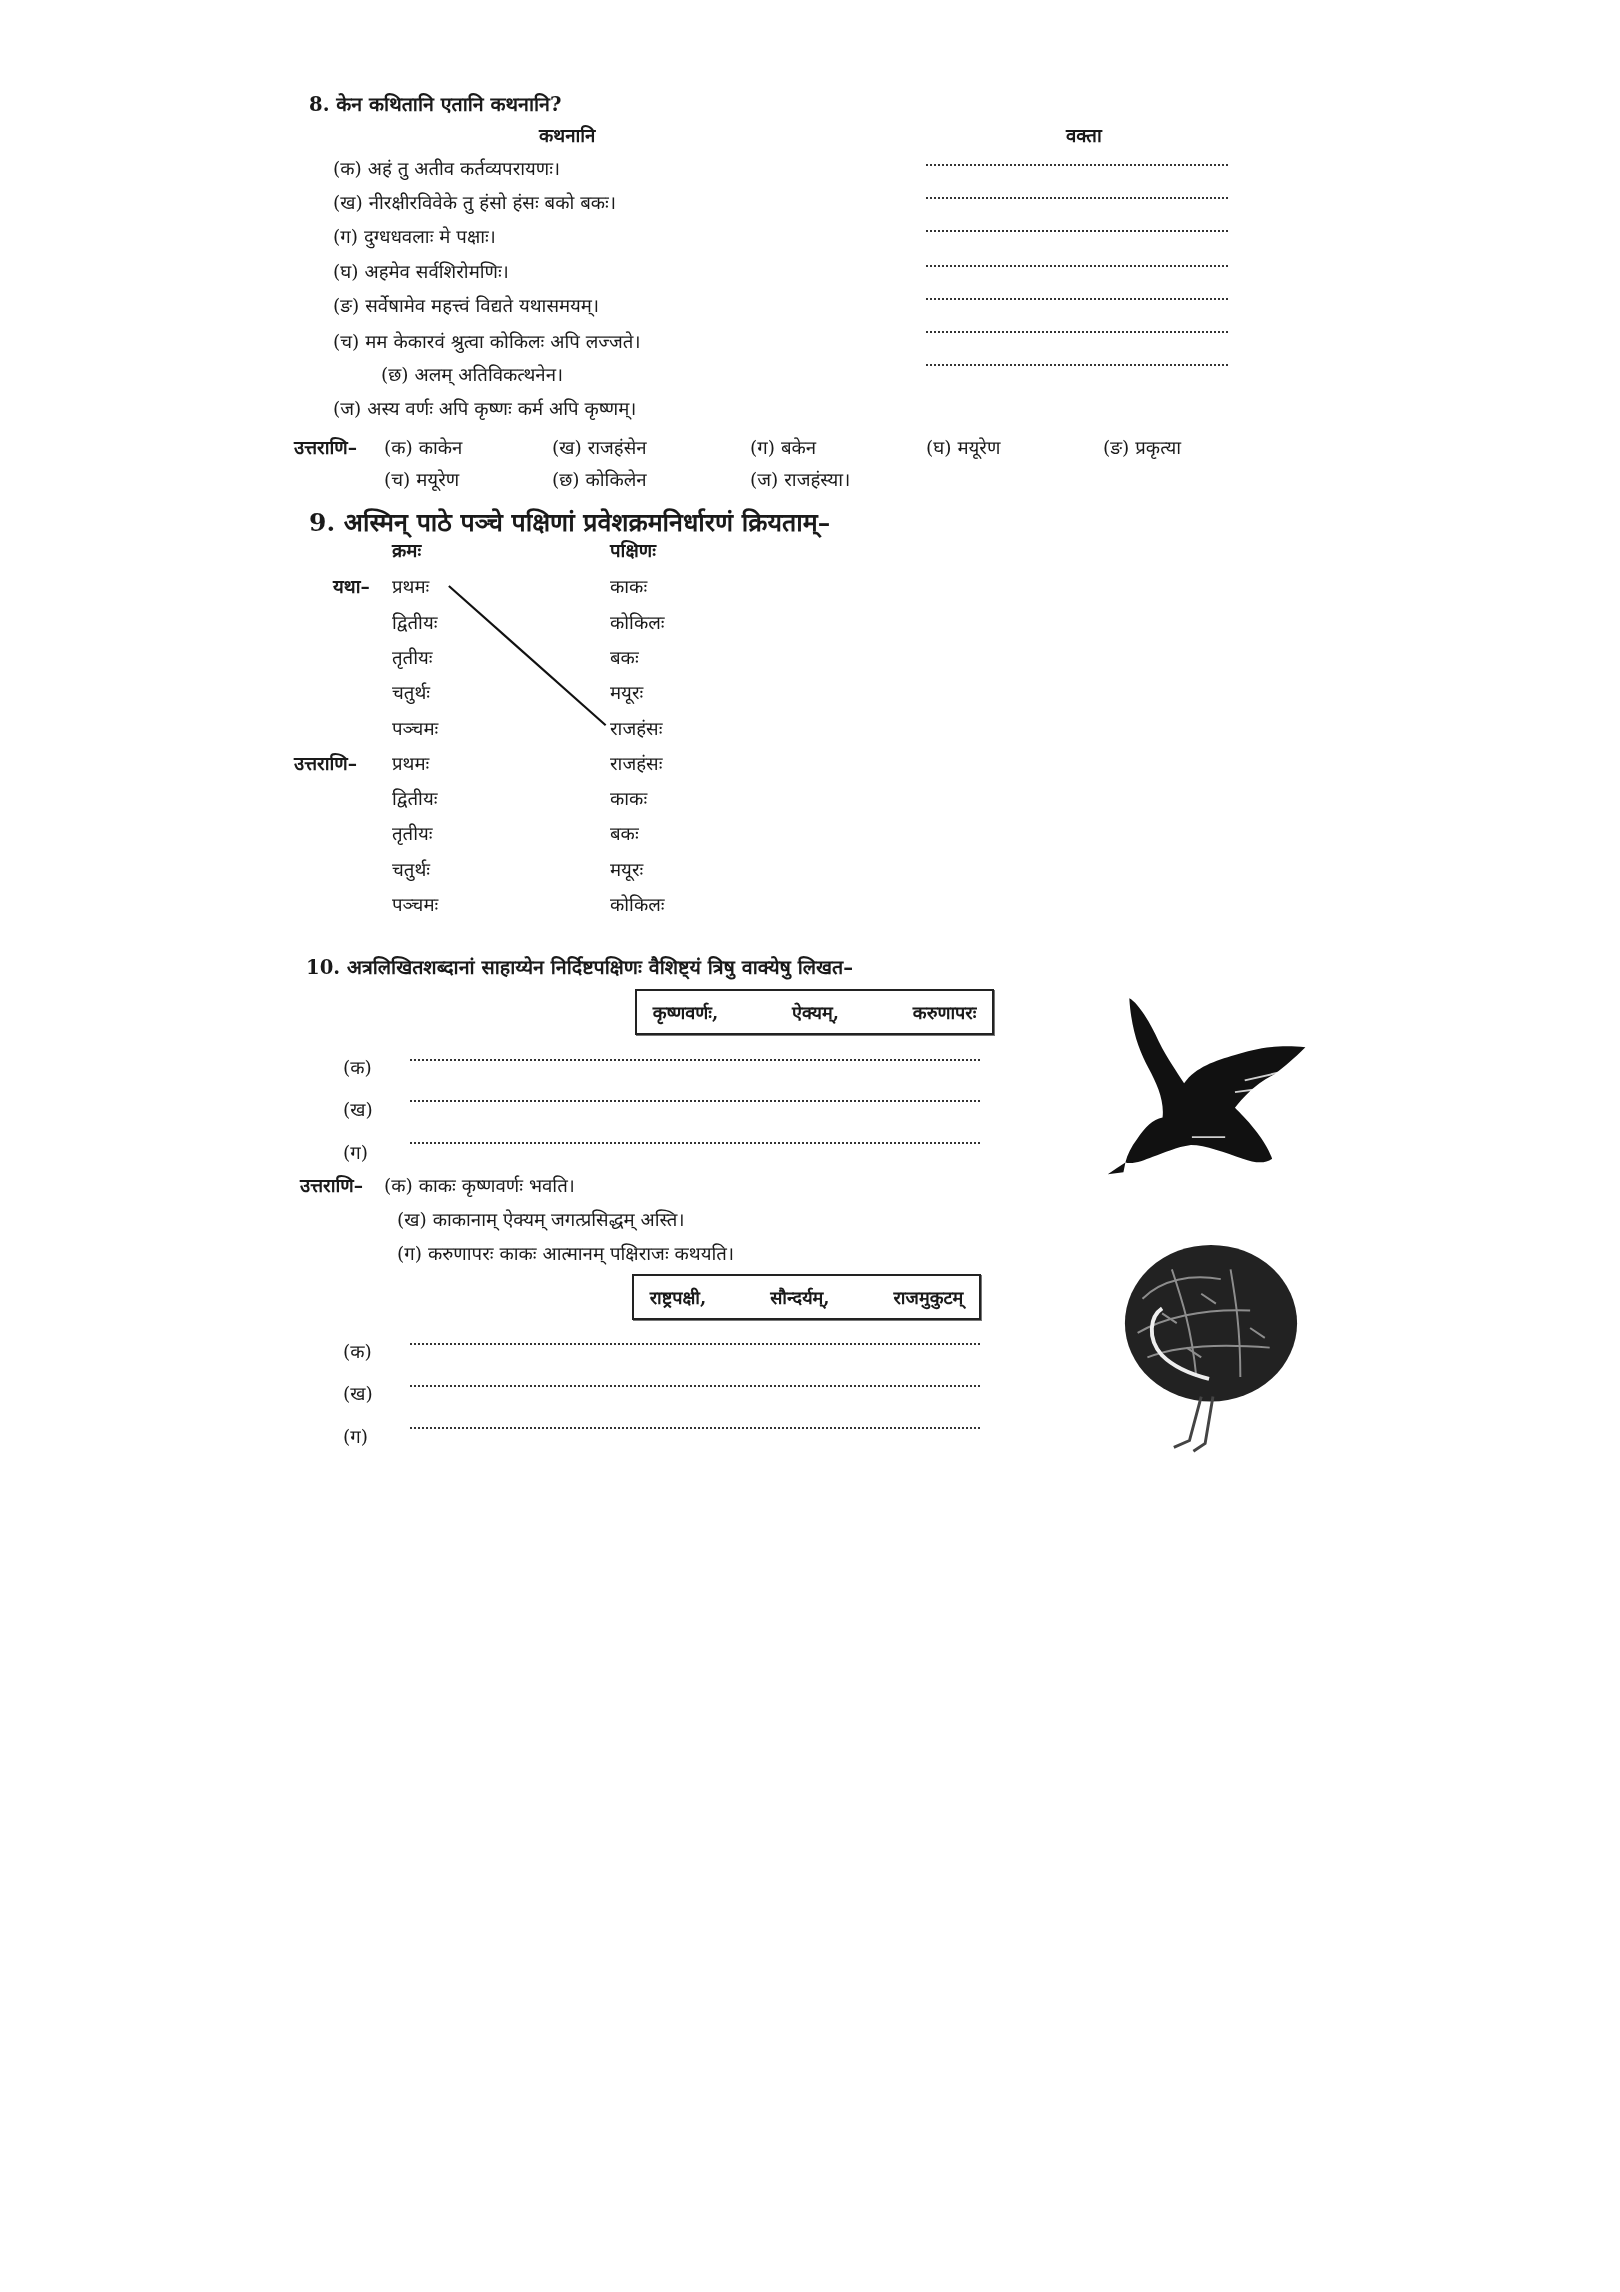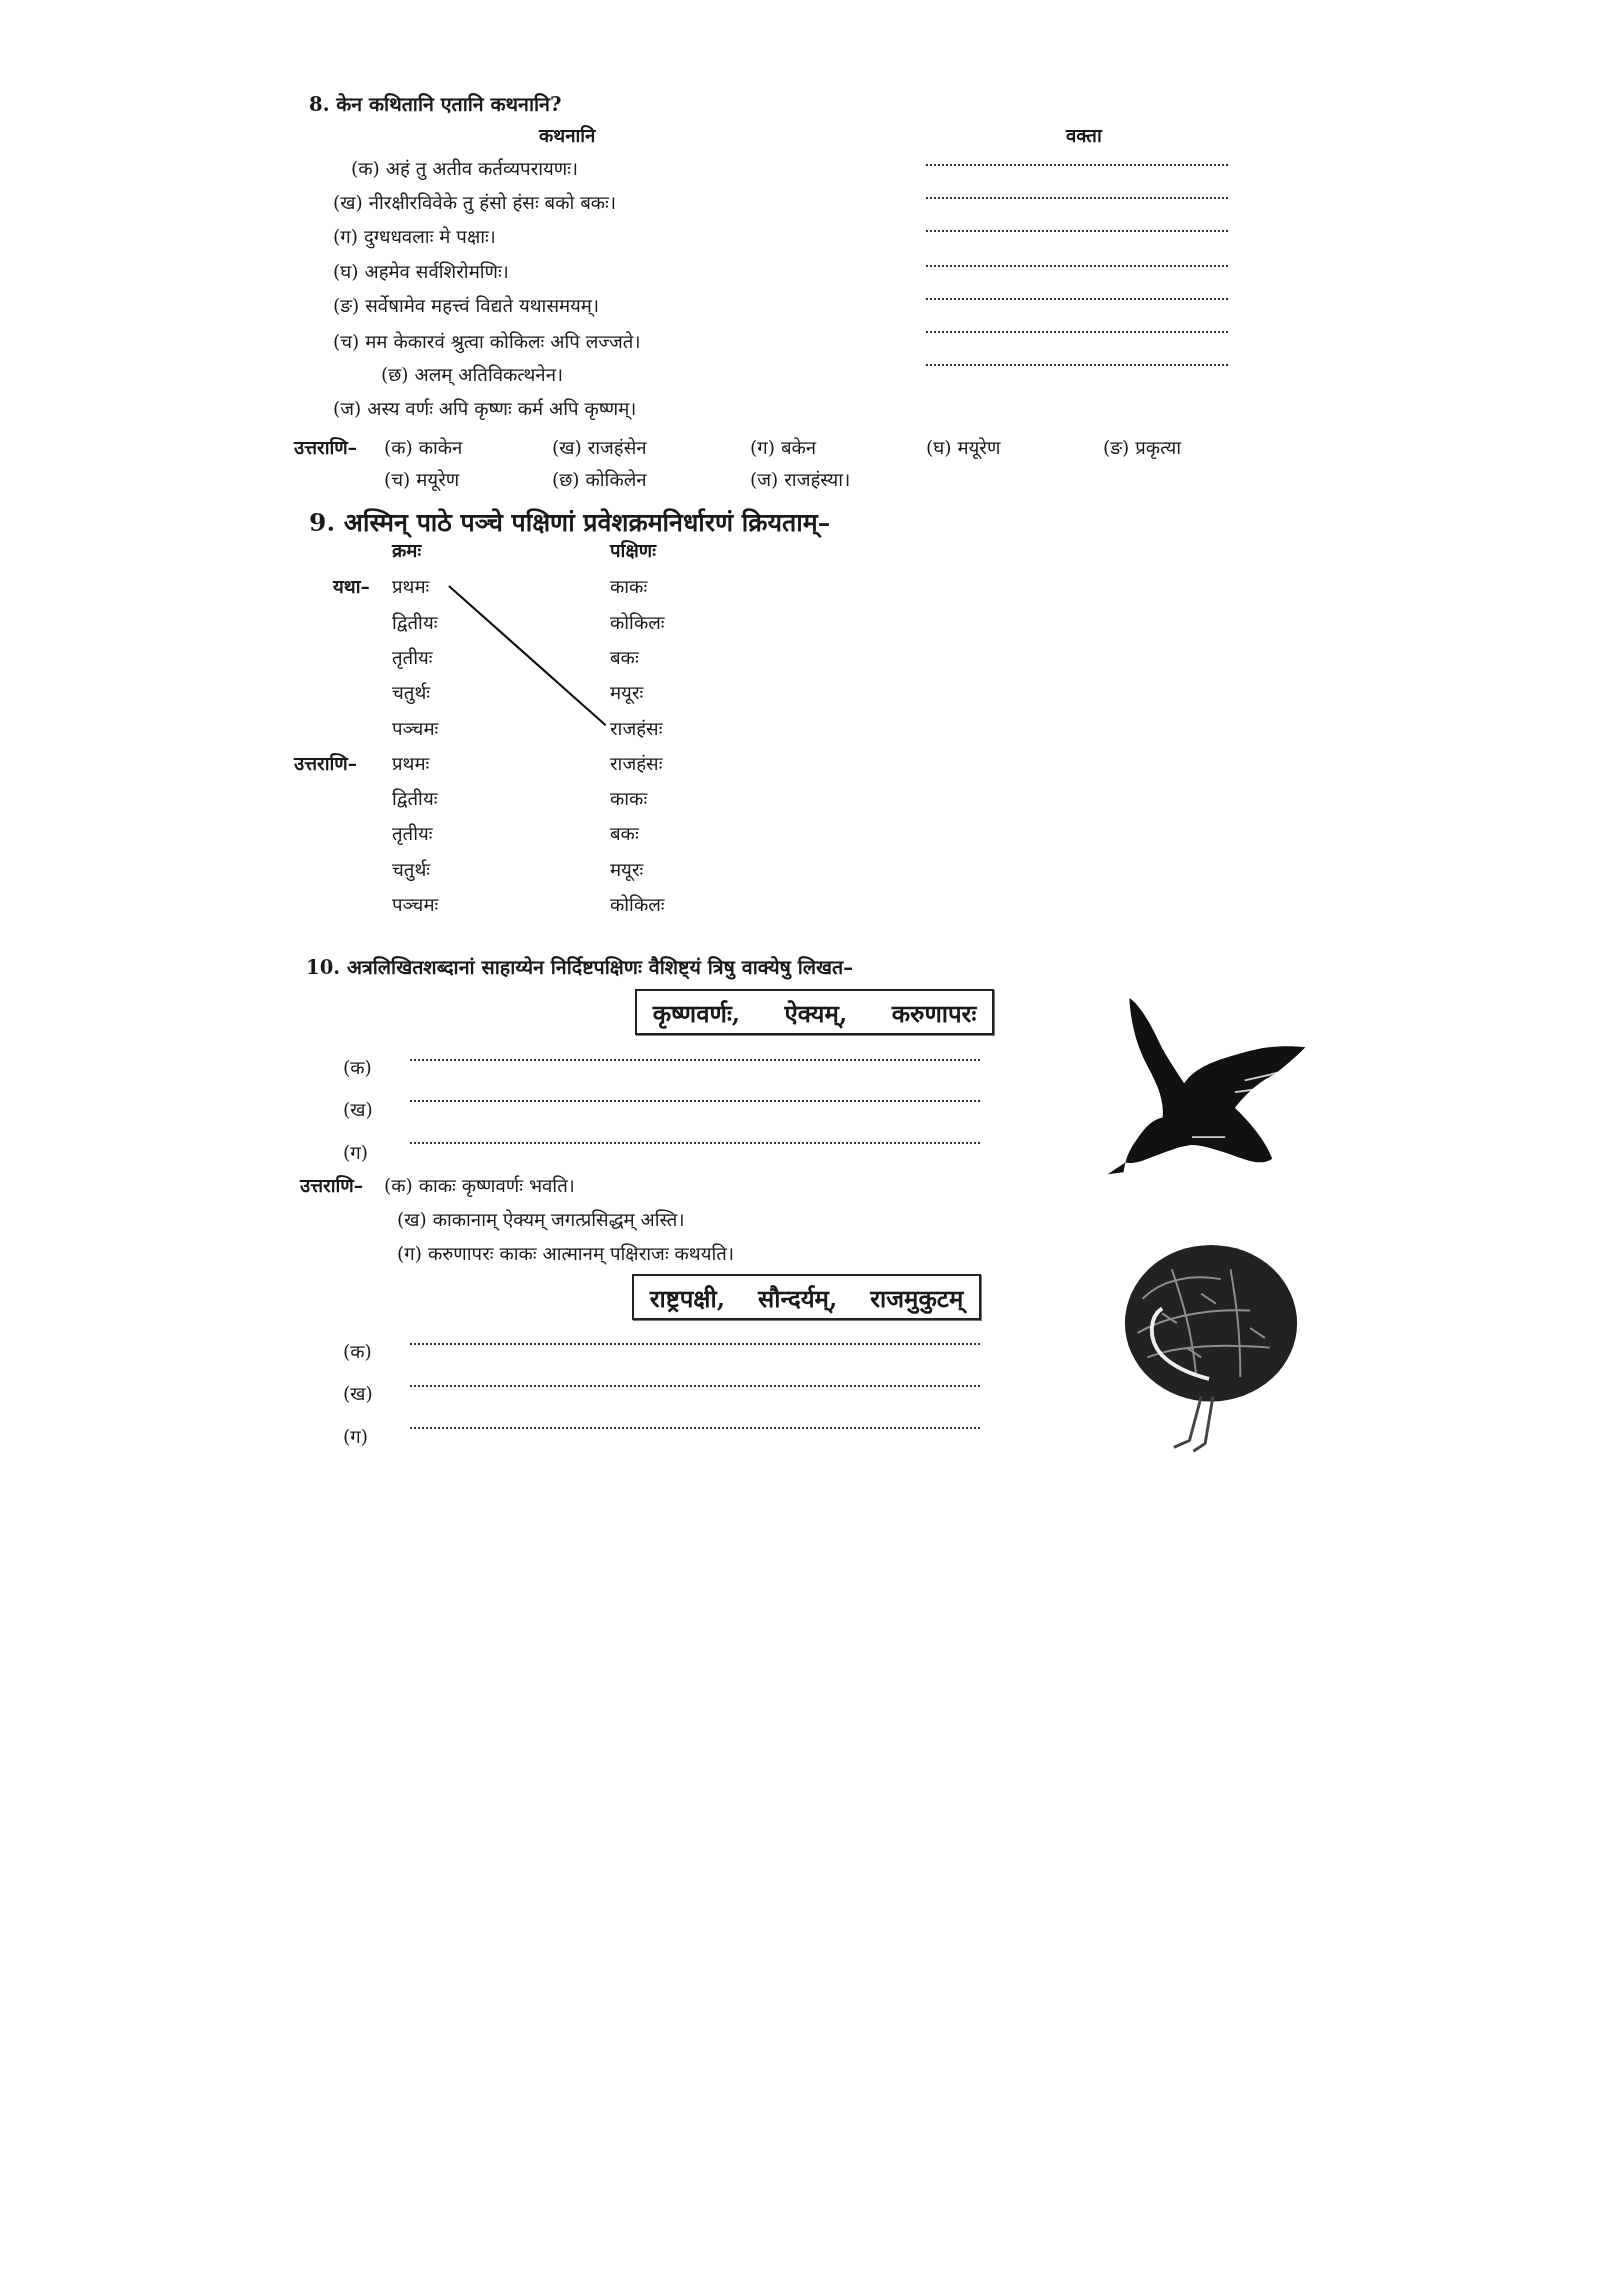--- a/index.html
+++ b/index.html
@@ -9,34 +9,34 @@
     color: #1a1a1a; font-size: 18.6px;
   }
   .abs { position: absolute; white-space: nowrap; }
   .bold { font-weight: bold; }
   .dots {
     position: absolute; height: 0; border-bottom: 2px dotted #333;
   }
   .boxed {
     position: absolute; border: 2px solid #222; box-shadow: 1px 1px 0 #777;
     display: flex; align-items: center; justify-content: space-between;
-    padding: 0 15.7px; box-sizing: border-box; font-weight: bold; font-size: 24px;
+    padding: 0 15.7px; box-sizing: border-box; font-weight: bold; font-size: 18px;
   }
   .label { font-size: 18.6px; }
   svg { position: absolute; }
 </style>
 </head>
 <body>
 
 <div class="abs bold" style="left:309px;top:90px;font-size:19.6px;">8. केन कथितानि एतानि कथनानि?</div>
 <div class="abs bold" style="left:539px;top:122px;">कथनानि</div>
 <div class="abs bold" style="left:1066px;top:122px;">वक्ता</div>
 
 <div>
-  <div class="abs" style="left:333px;top:155px;margin-left:18px;"><span>(क)</span> <span>अहं तु अतीव कर्तव्यपरायणः।</span></div>
+  <div class="abs" style="left:333px;top:155px;"><span>(क)</span> <span>अहं तु अतीव कर्तव्यपरायणः।</span></div>
   <div class="abs" style="left:333px;top:189px;"><span>(ख)</span> <span>नीरक्षीरविवेके तु हंसो हंसः बको बकः।</span></div>
   <div class="abs" style="left:333px;top:223px;"><span>(ग)</span> <span>दुग्धधवलाः मे पक्षाः।</span></div>
   <div class="abs" style="left:333px;top:258px;"><span>(घ)</span> <span>अहमेव सर्वशिरोमणिः।</span></div>
   <div class="abs" style="left:333px;top:292px;"><span>(ङ)</span> <span>सर्वेषामेव महत्त्वं विद्यते यथासमयम्।</span></div>
   <div class="abs" style="left:333px;top:328px;"><span>(च)</span> <span>मम केकारवं श्रुत्वा कोकिलः अपि लज्जते।</span></div>
   <div class="abs" style="left:333px;top:361px;margin-left:48px;"><span>(छ)</span> <span>अलम् अतिविकत्थनेन।</span></div>
   <div class="abs" style="left:333px;top:395px;"><span>(ज)</span> <span>अस्य वर्णः अपि कृष्णः कर्म अपि कृष्णम्।</span></div>
 </div>
 
 <div class="dots" style="left:926px;top:164px;width:302px;"></div>

